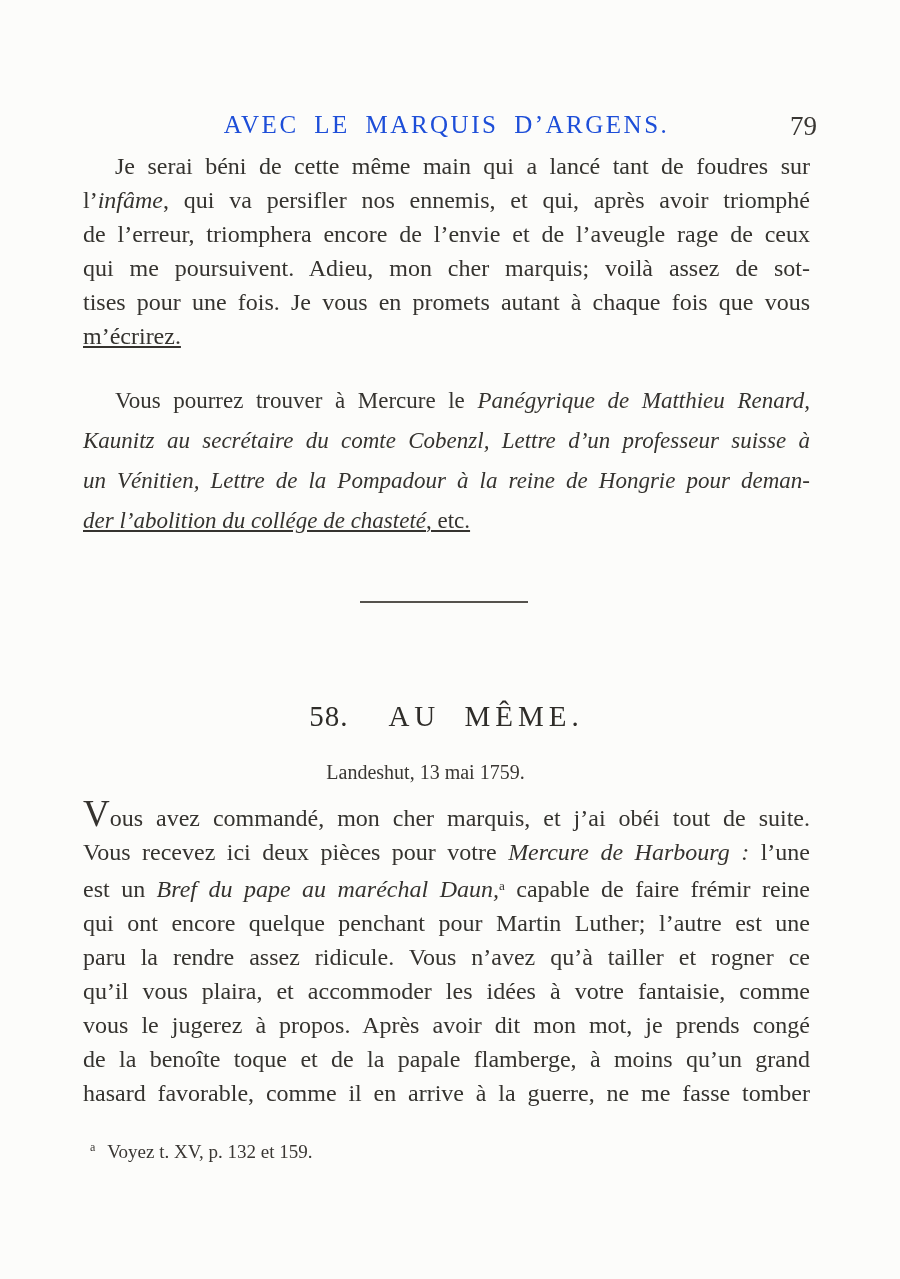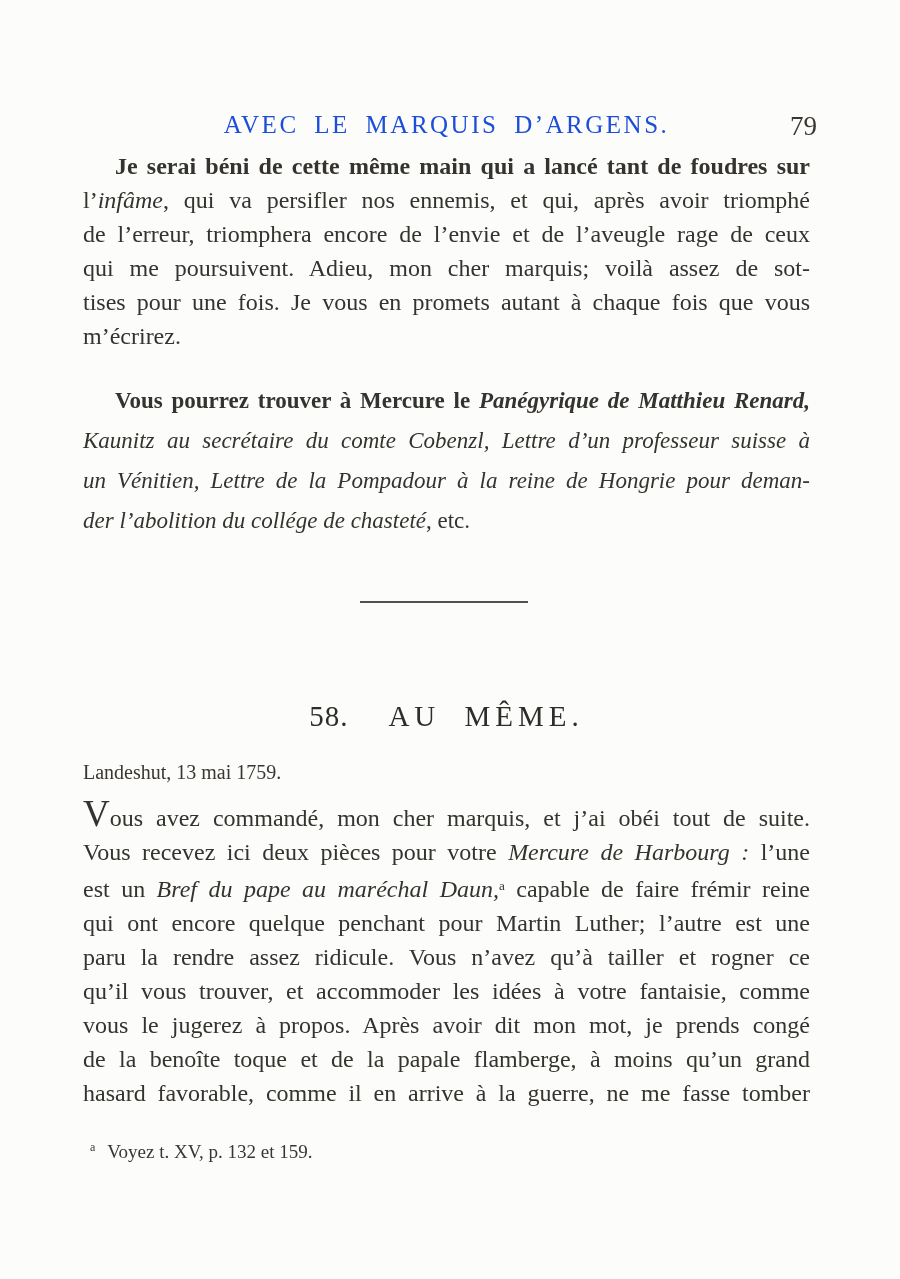--- a/index.html
+++ b/index.html
@@ -15,22 +15,22 @@
     position:absolute;left:83px;width:727px;top:111px;
     text-align:center;font-size:25px;letter-spacing:2.5px;word-spacing:7px;
     color:#1d4ed8;
   }
   .page-number{
     position:absolute;left:777px;top:111px;font-size:27px;color:#3a3733;margin-left:13px;
   }
   
   .para{position:absolute;left:83px;width:727px;}
   .para .line{text-align:justify;text-align-last:justify;}
-  .para .line.last{text-align-last:left;}
-  .para .line.indent{text-indent:32px;font-weight:bold;}
+  .para .line.last{text-align-last:left;text-decoration:underline;}
+  .para .line.indent{text-indent:32px;}
   .p-benediction{top:149px;font-size:24px;line-height:34px;}
   .p-pamphlets{top:381px;font-size:23px;line-height:40px;}
   .p-body{top:801px;font-size:24px;line-height:34px;}
   .it{font-style:italic;}
   .sup{font-size:0.55em;vertical-align:0.5em;}
   .initial{font-size:37px;line-height:0;}
   
   .rule{
     position:absolute;left:360px;top:601px;width:168px;height:2px;
     background:#55524d;
@@ -38,21 +38,21 @@
   
   .letter-heading{
     position:absolute;left:83px;width:727px;top:700px;
     text-align:center;font-size:29px;color:#2f2d29;
   }
   .letter-heading .num{margin-right:40px;letter-spacing:1px;}
   .letter-heading .ttl{letter-spacing:5px;word-spacing:12px;}
   
   .dateline{
     position:absolute;left:83px;width:727px;top:761px;
-    text-align:left;padding-right:42px;box-sizing:border-box;
+    text-align:center;padding-right:42px;box-sizing:border-box;
     font-size:20px;color:#3a3733;
   }
   
   .footnote{
     position:absolute;left:90px;top:1140px;font-size:19px;color:#3a3733;
   }
   .footnote .fn-marker{font-size:12px;vertical-align:0.55em;margin-right:12px;}
 </style>
 </head>
 <body>
@@ -86,21 +86,21 @@
   </div>
 
   <div class="dateline">Landeshut, 13 mai 1759.</div>
 
   <div class="para p-body">
       <div class="line"><span class="initial">V</span><span>ous avez commandé, mon cher marquis, et j’ai obéi tout de suite.</span></div>
       <div class="line"><span>Vous recevez ici deux pièces pour votre </span><span class="it">Mercure de Harbourg :</span><span> l’une</span></div>
       <div class="line"><span>est un </span><span class="it">Bref du pape au maréchal Daun,</span><span class="sup">a</span><span> capable de faire frémir reine</span></div>
       <div class="line"><span>qui ont encore quelque penchant pour Martin Luther; l’autre est une</span></div>
       <div class="line"><span>paru la rendre assez ridicule. Vous n’avez qu’à tailler et rogner ce</span></div>
-      <div class="line"><span>qu’il vous trouver, et accommoder les idées à votre fantaisie, comme</span></div>
+      <div class="line"><span>qu’il vous plaira, et accommoder les idées à votre fantaisie, comme</span></div>
       <div class="line"><span>vous le jugerez à propos. Après avoir dit mon mot, je prends congé</span></div>
       <div class="line"><span>de la benoîte toque et de la papale flamberge, à moins qu’un grand</span></div>
       <div class="line"><span>hasard favorable, comme il en arrive à la guerre, ne me fasse tomber</span></div>
     </div>
 
   <div class="footnote">
     <span class="fn-marker">a</span><span>Voyez t. XV, p. 132 et 159.</span>
   </div>
 
 </div>

